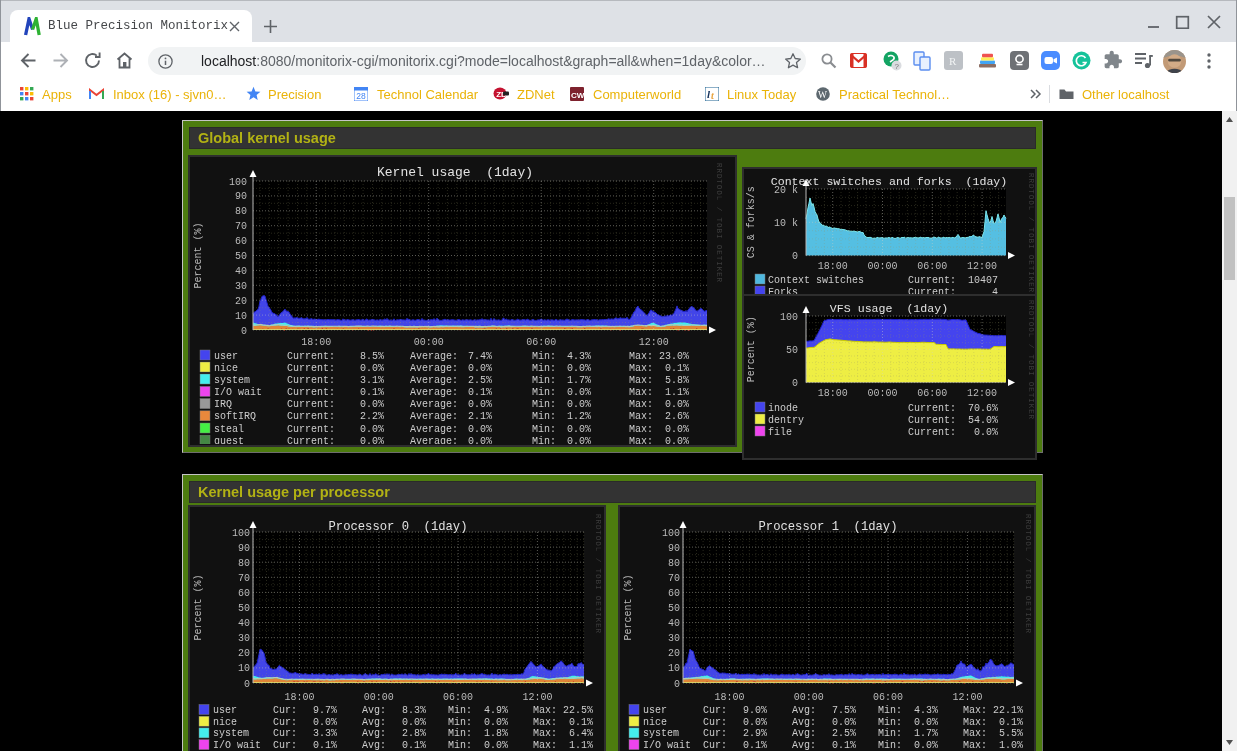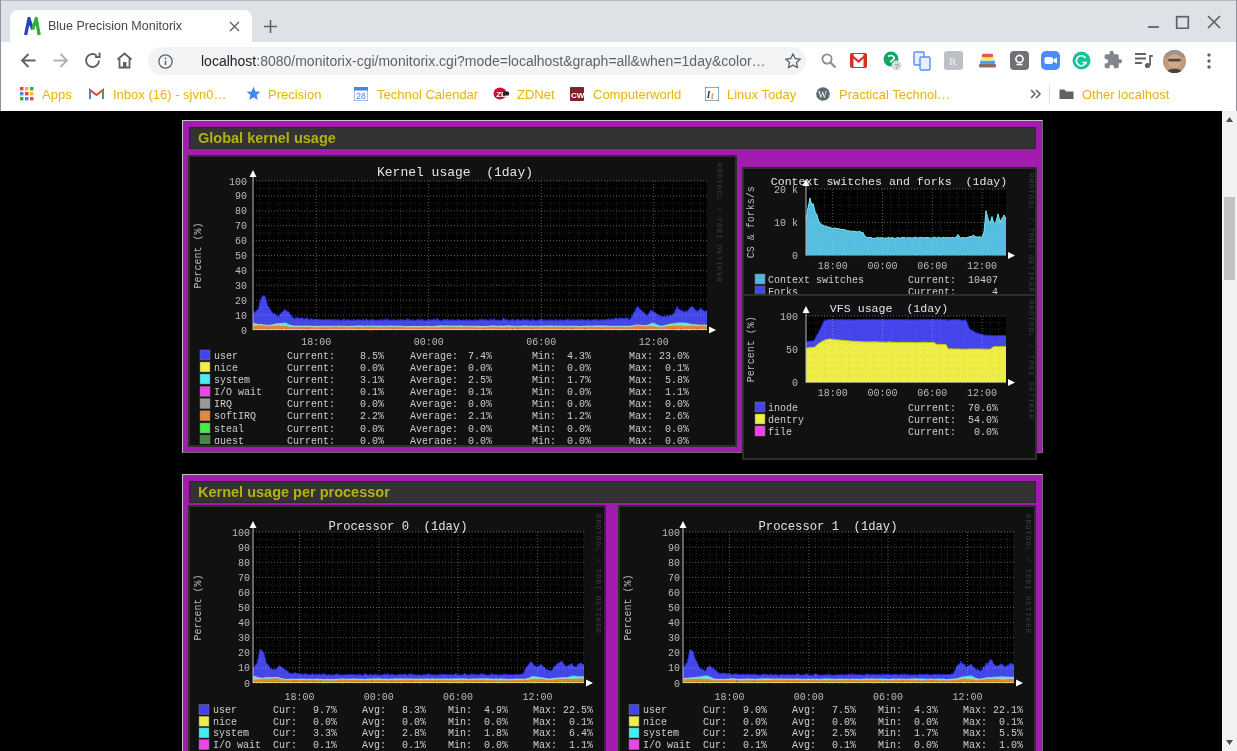--- a/index.html
+++ b/index.html
@@ -1,29 +1,29 @@
 <!DOCTYPE html>
 <html><head><meta charset="utf-8"><style>
 * { margin:0; padding:0; box-sizing:border-box; }
 body { width:1237px; height:751px; overflow:hidden; position:relative;
        font-family:"Liberation Sans",sans-serif; background:#000; }
 .abs { position:absolute; }
 .tabstrip { left:0; top:0; width:1237px; height:42px; background:#dee1e6;
              border-top:1px solid #b6b9be; }
 .tab { left:10px; top:10px; width:242px; height:32px; background:#fff;
         border-radius:8px 8px 0 0; }
-.tabtitle { left:48px; top:19px; font-size:12.5px; color:#45474a; }
+.tabtitle { left:48px; top:19px; font-size:12.5px; color:#45474a;font-family:Liberation Mono, monospace; }
 .toolbar { left:0; top:42px; width:1237px; height:36px; background:#fff; }
 .bookbar { left:0; top:78px; width:1237px; height:33px; background:#fff; }
 .content { left:0; top:111px; width:1237px; height:640px; background:#000; }
 .pill { left:148px; top:47px; width:658px; height:28px; background:#f1f3f4;
          border-radius:14px; }
 .urltext { left:201px; top:53px; font-size:14px; color:#5f6368; white-space:pre; }
 .bktext { font-size:13px; color:#eab308; top:87px; }
-.cont { left:182px; width:861px; background:#a21caf;
+.cont { left:182px; width:861px; background:#4d7c0f;
          border-top:1px solid #c4c4c4; border-left:1px solid #c4c4c4;
          border-bottom:1px solid #6e6e6e; border-right:1px solid #6e6e6e; }
 .hdr { position:absolute; left:6px; height:22px; right:6px; background:#333333;
         border:1px solid #2a2a2a; color:#b2b214; font-weight:bold;
         font-size:14.5px; line-height:21px; padding-left:8px; }
 .panel { position:absolute; background:#111; border:2px solid #2e2e2e; }
 </style></head><body>
 
 <div class="abs tabstrip"></div>
 <div class="abs tab"></div>

